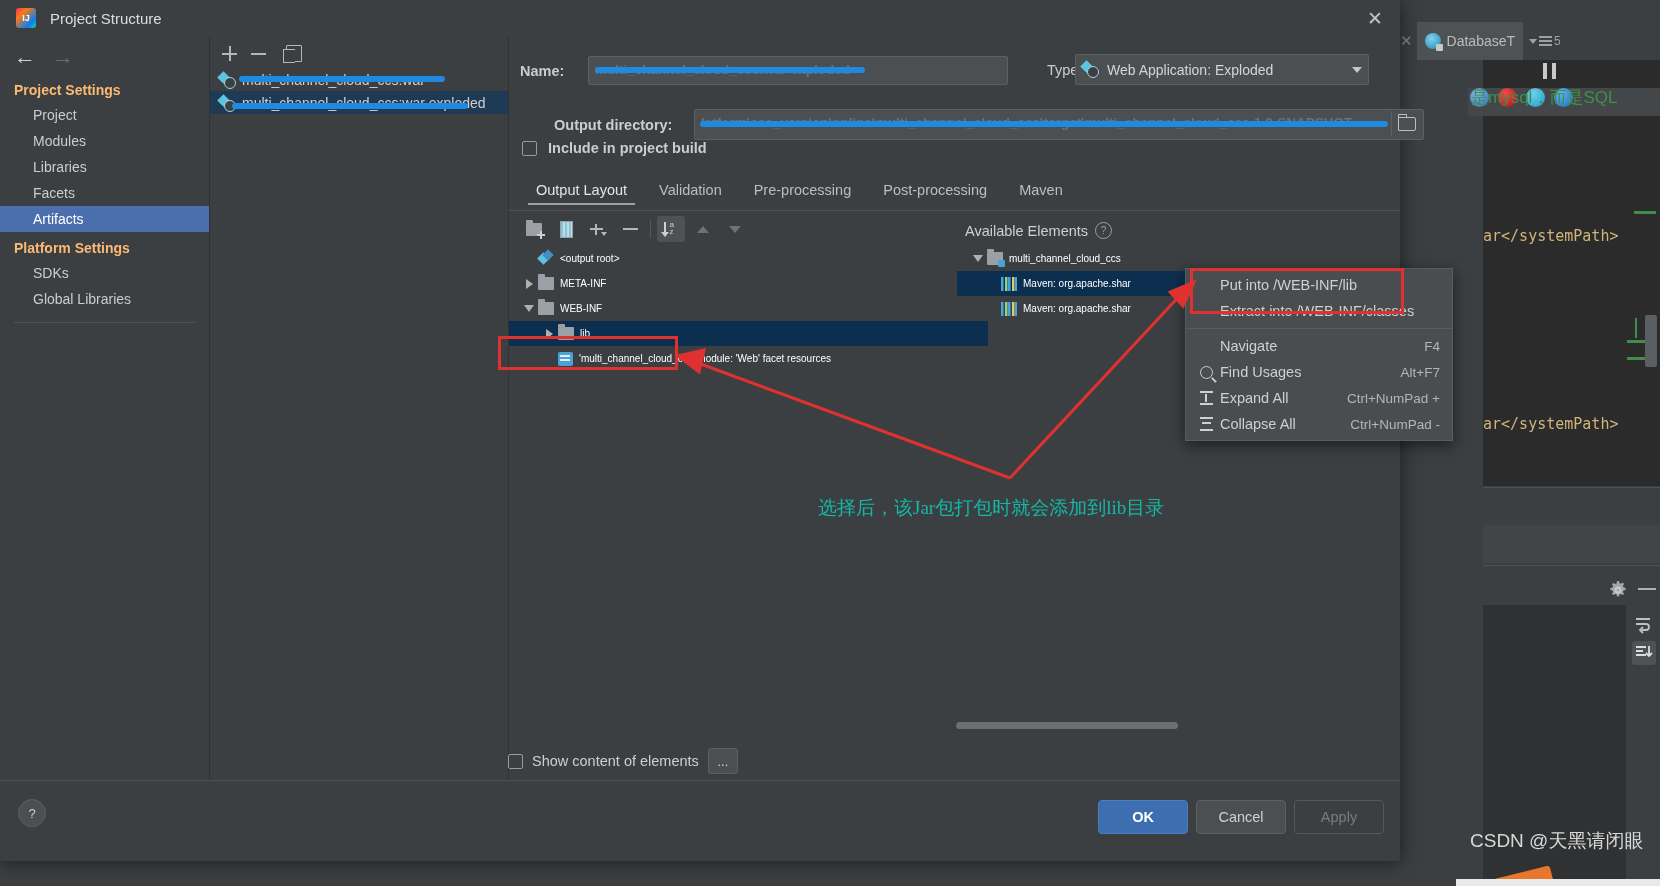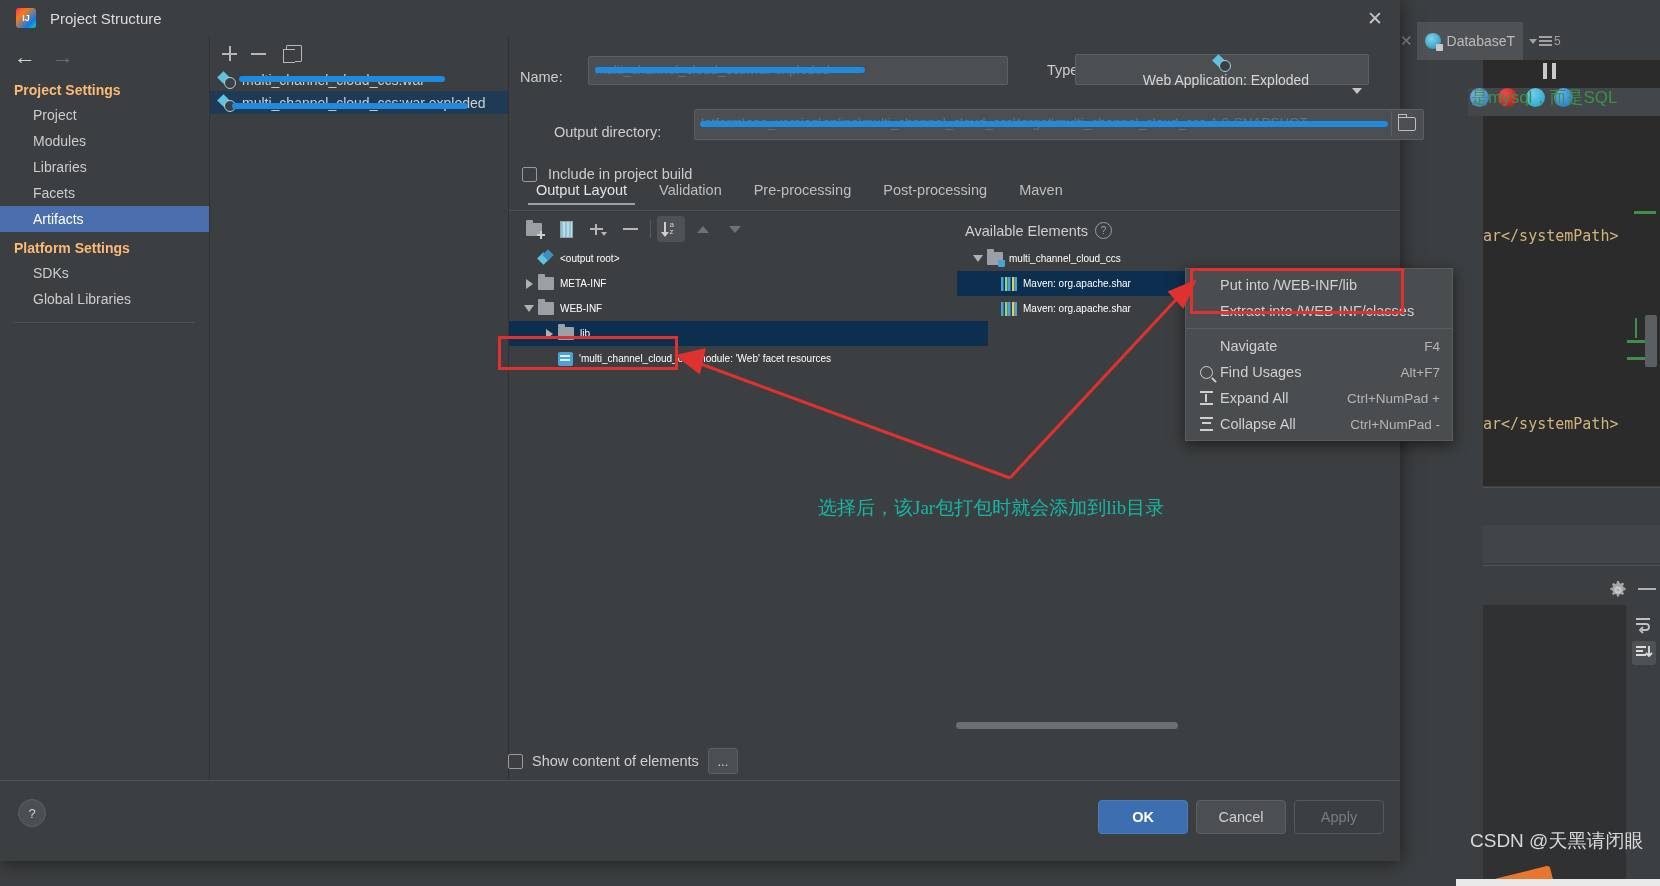--- a/index.html
+++ b/index.html
@@ -335,22 +335,23 @@
 
   
   #main-panel {
     position: absolute;
     left: 509px; top: 36px;
     width: 891px; height: 744px;
     background: #3c3f41;
   }
   .field-row {
     display: flex;
-    align-items: flex-end;
-    position: absolute;
+    align-items: center;
+    position: absolute;
+    font-weight: bold;
   }
   .field-label { font-size: 14.5px; color: #cccccc; }
   .text-input {
     background: #4b4f51;
     border: 1px solid #5c6063;
     border-radius: 2px;
     height: 27px;
     position: relative;
     overflow: hidden;
   }
@@ -365,21 +366,20 @@
     position: absolute;
     left: 566px; top: 18px;
     width: 280px; height: 29px;
     background: #4b4f51;
     border: 1px solid #5c6063;
     border-radius: 2px;
     display: flex;
     align-items: center;
     padding: 0 6px;
     cursor: pointer;
-    flex-direction: column;
   }
   #type-combo .combo-label {
     margin-left: 8px;
     font-size: 14px;
     color: #d5d5d5;
     white-space: nowrap;
   }
   .combo-arrow {
     margin-left: auto;
     width: 0; height: 0;
@@ -900,21 +900,21 @@
       <span class="field-label" style="width:140px;">Output directory:</span>
       <span class="text-input" style="width:728px; height:29px;">
         <span class="inner-text">latform\cae_version\online\multi_channel_cloud_ccs\target\multi_channel_cloud_ccs-1.0-SNAPSHOT</span>
         <span class="redact" style="left:5px; top:11px; width:688px;"></span>
         <span id="browse-btn">
           <span class="folder-glyph"></span>
         </span>
       </span>
     </div>
 
-    <div class="field-row" style="left:13px; top:130px; gap:11px;">
+    <div class="field-row" style="left:13px; top:104px; gap:11px;">
       <span class="checkbox"></span>
       <span class="field-label">Include in project build</span>
     </div>
 
     <div id="tabs">
       <div class="tab active">Output Layout</div>
       <div class="tab">Validation</div>
       <div class="tab">Pre-processing</div>
       <div class="tab">Post-processing</div>
       <div class="tab">Maven</div>

